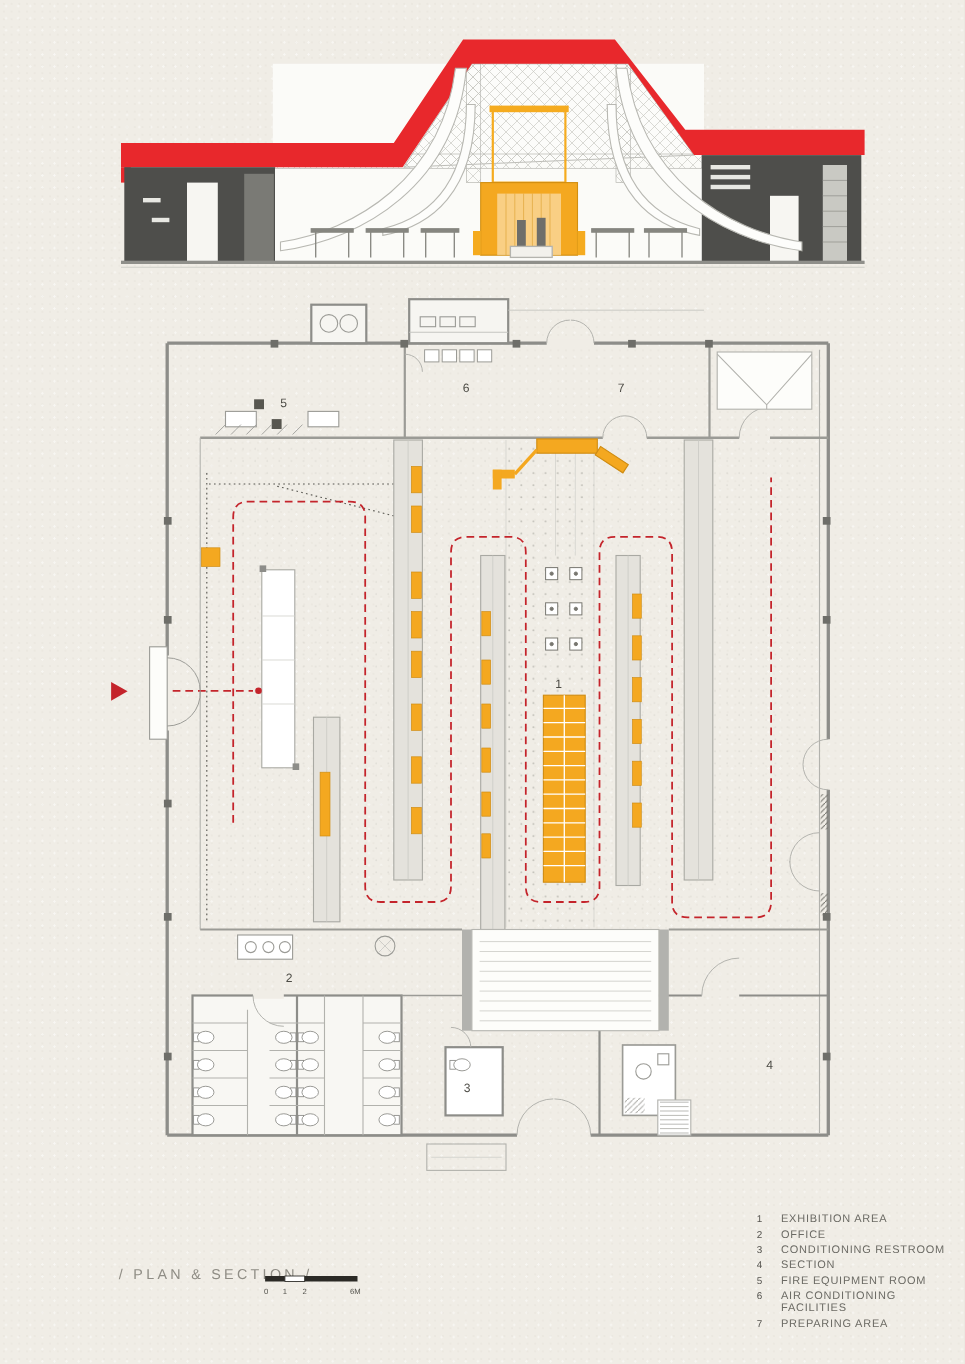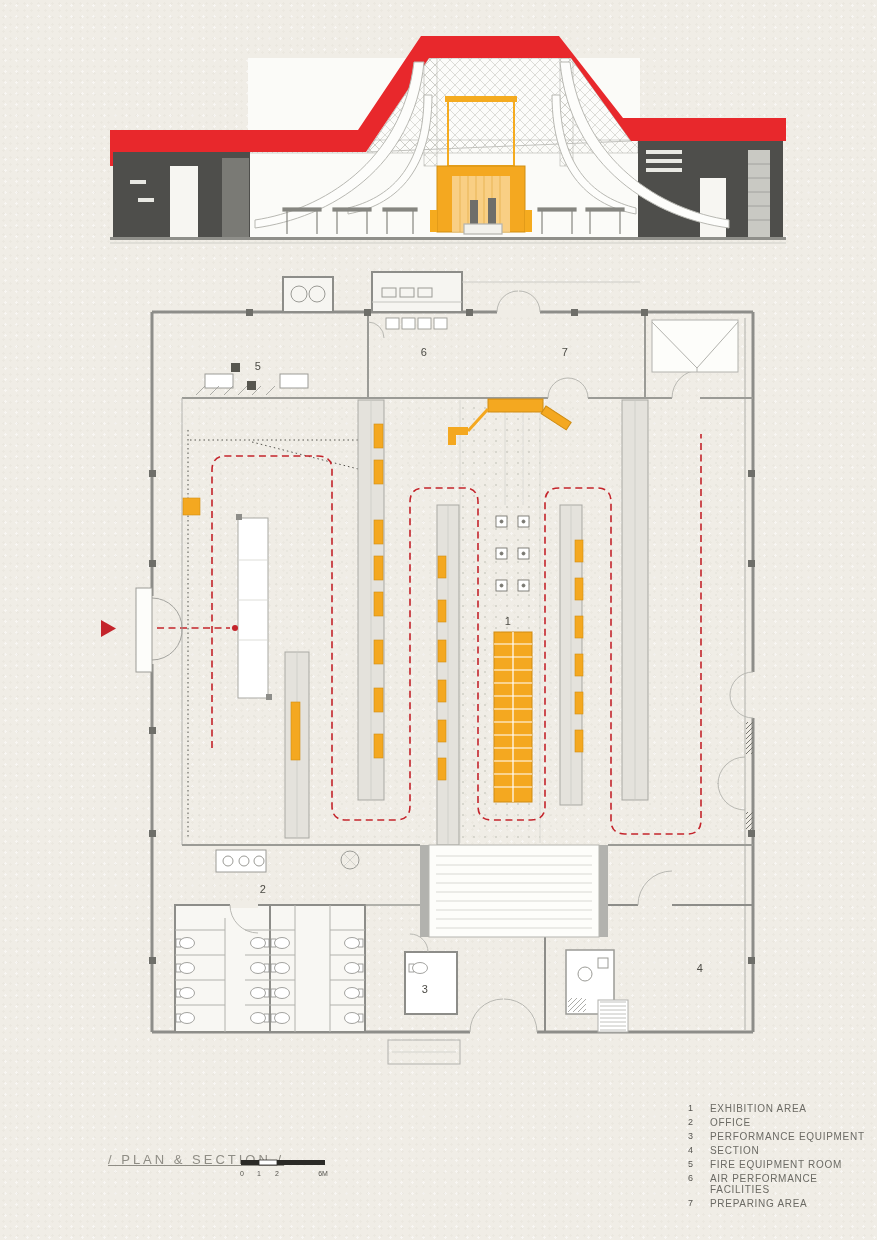--- a/index.html
+++ b/index.html
@@ -9,21 +9,21 @@
     background:#f0ede6;
     background-image:
       radial-gradient(rgba(120,110,90,0.045) 1px, transparent 1.2px),
       radial-gradient(rgba(255,255,255,0.5) 1px, transparent 1.2px);
     background-size:7px 7px, 11px 11px;
   }
   svg.sheet { position:absolute; left:0; top:0; }
   svg text { font-family:"Liberation Sans", sans-serif; }
   .room-label { font-size:11px; fill:#4c4b45; letter-spacing:0.5px; }
   .titleblock { position:absolute; left:108px; top:1150px; }
-  .sheet-title { font-size:13px; letter-spacing:3px; color:#8f8d85;text-decoration:underline; }
+  .sheet-title { font-size:13px; letter-spacing:3px; color:#8f8d85; }
   .scalebar { position:absolute; left:238px; top:1154px; }
   .scalebar text { font-size:7px; fill:#55544e; text-anchor:middle; }
   .legend { position:absolute; left:688px; top:1103px; display:grid; grid-template-columns:22px auto; row-gap:3px; }
   .legend-num { font-size:9px; color:#55544f; letter-spacing:0.5px; }
   .legend-label { font-size:10px; color:#6b6a64; letter-spacing:0.7px; }
 </style>
 </head>
 <body>
 
 <div class="canvas">
@@ -367,24 +367,24 @@
   <text x="39" y="22">2</text>
   <text x="85" y="22">6M</text>
 </svg>
 
 <div class="legend">
   <span class="legend-num">1</span>
   <span class="legend-label">EXHIBITION AREA</span>
   <span class="legend-num">2</span>
   <span class="legend-label">OFFICE</span>
   <span class="legend-num">3</span>
-  <span class="legend-label">PERFORMANCE EQUIPMENT</span>
+  <span class="legend-label">CONDITIONING RESTROOM</span>
   <span class="legend-num">4</span>
   <span class="legend-label">SECTION</span>
   <span class="legend-num">5</span>
   <span class="legend-label">FIRE EQUIPMENT ROOM</span>
   <span class="legend-num">6</span>
-  <span class="legend-label">AIR PERFORMANCE FACILITIES</span>
+  <span class="legend-label">AIR CONDITIONING FACILITIES</span>
   <span class="legend-num">7</span>
   <span class="legend-label">PREPARING AREA</span>
 </div>
 
 </div>
 
 </body></html>

